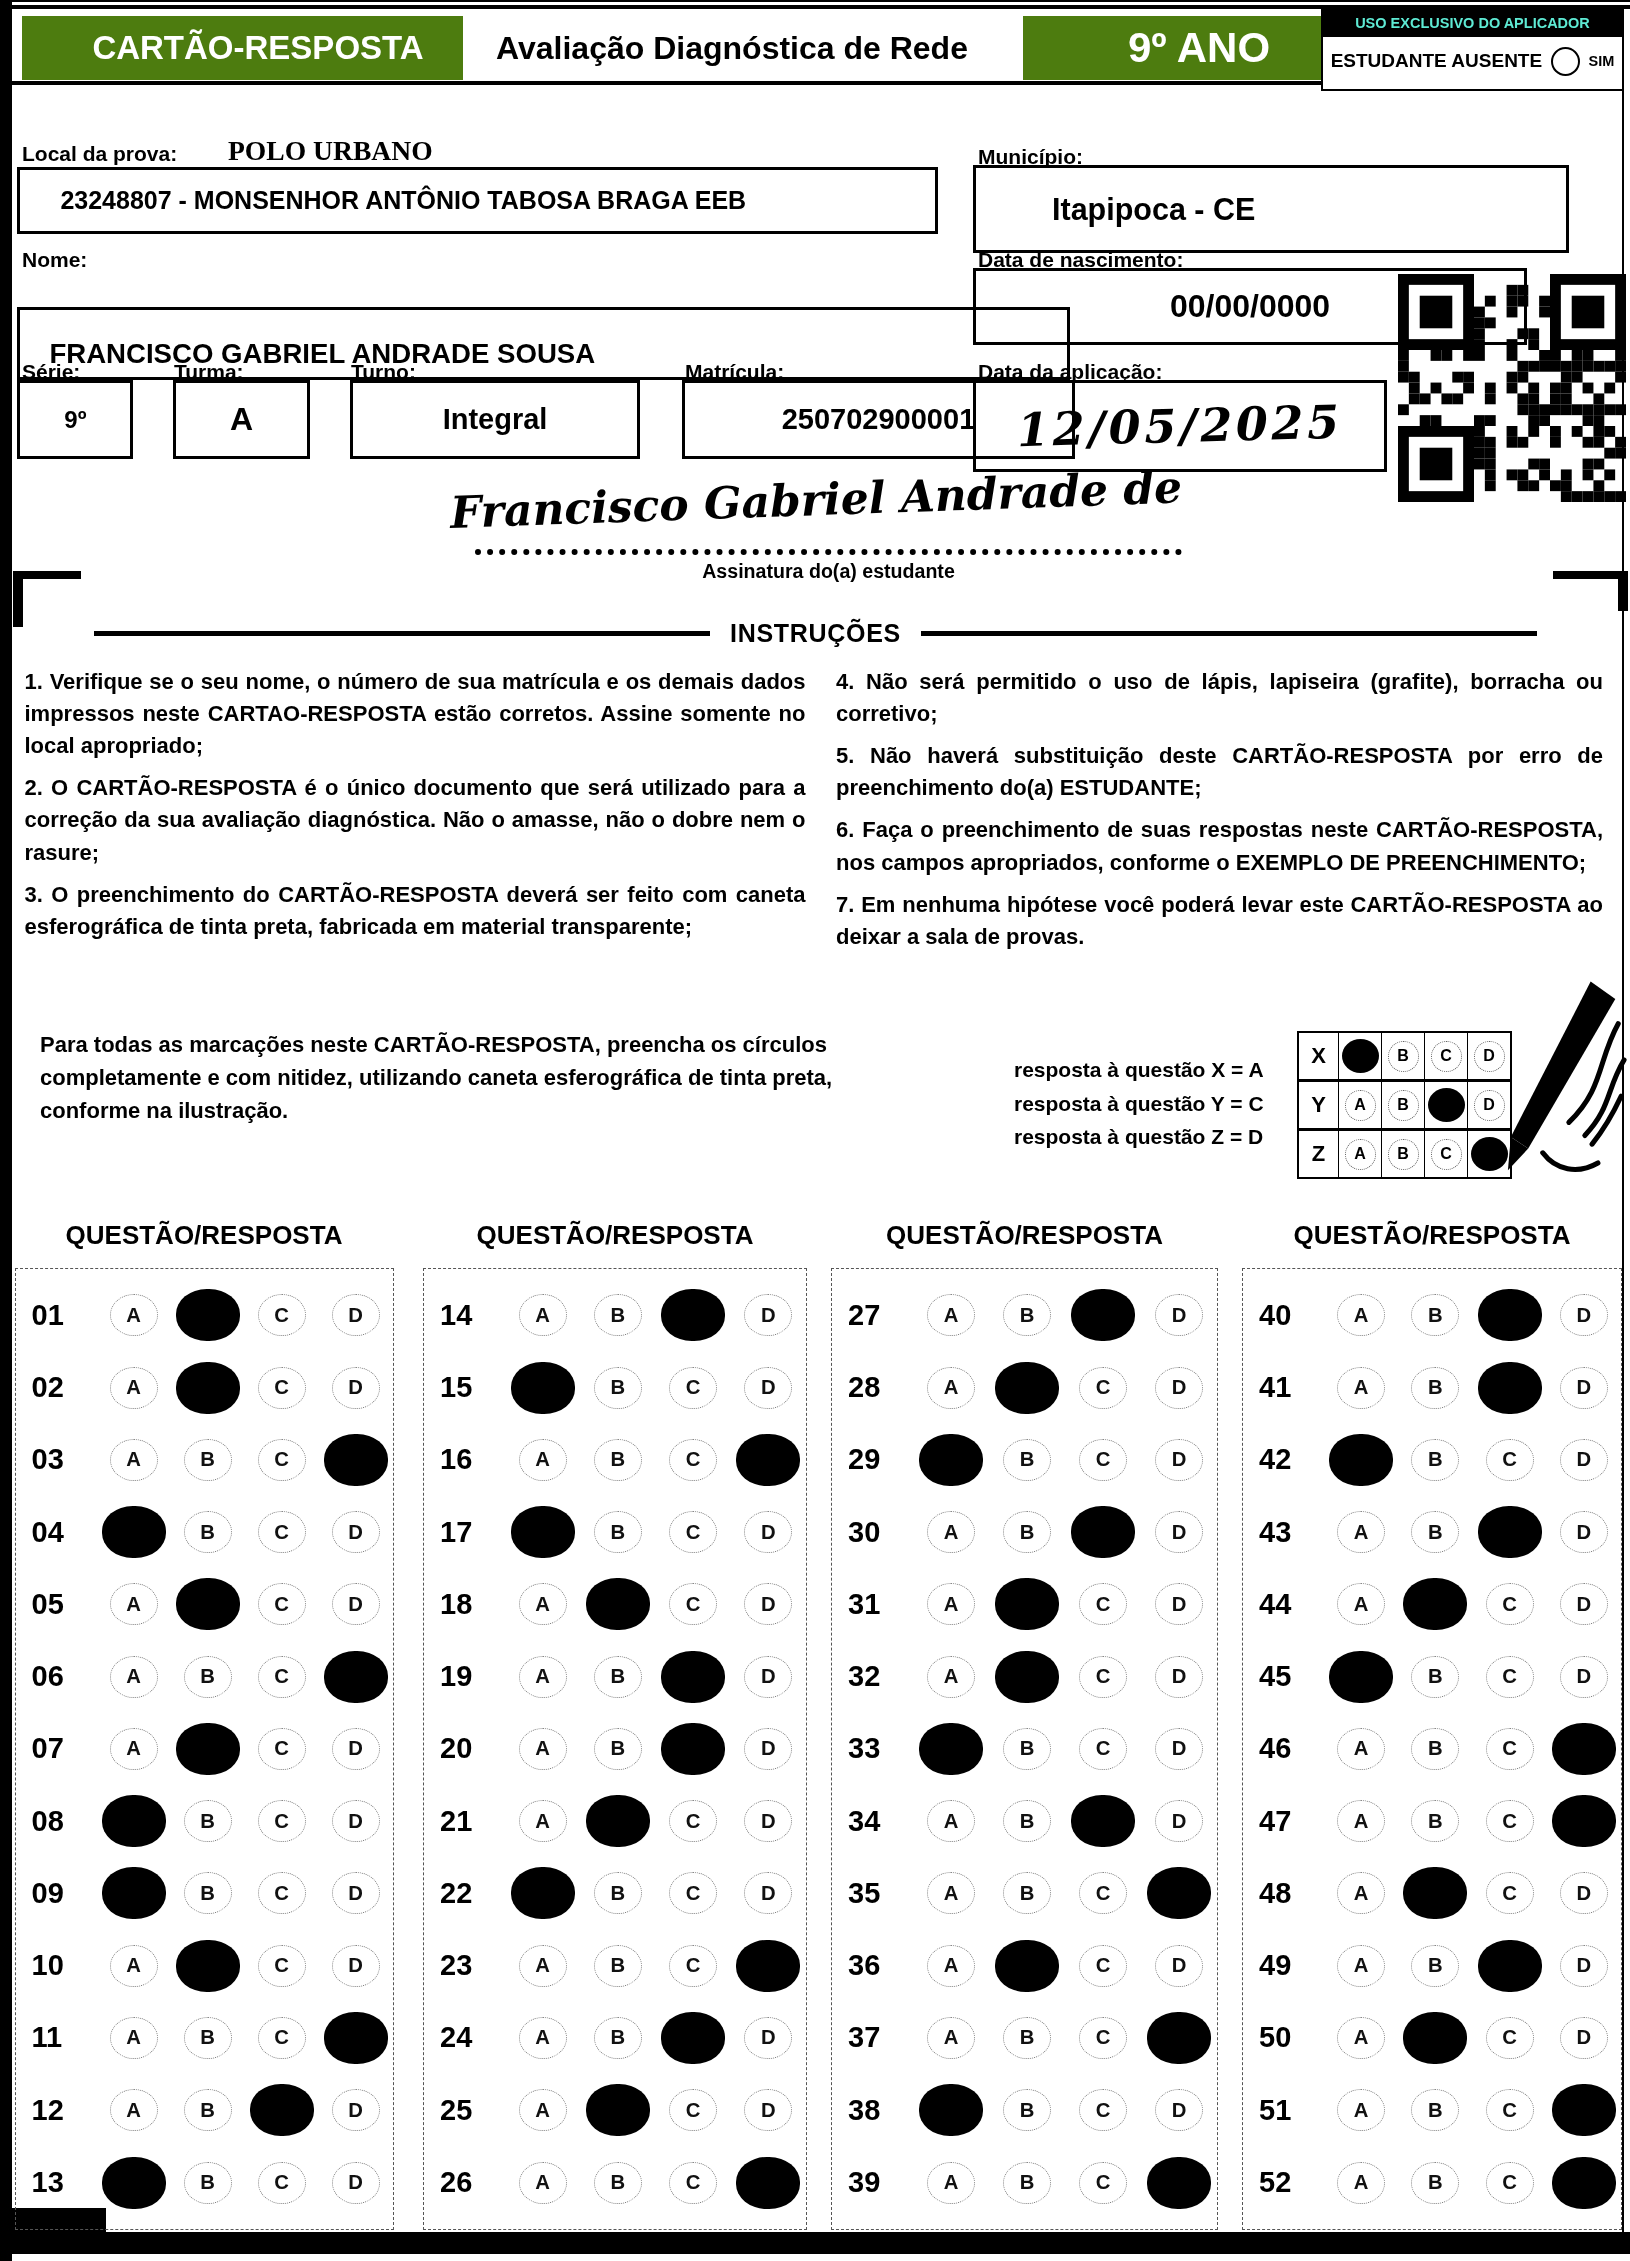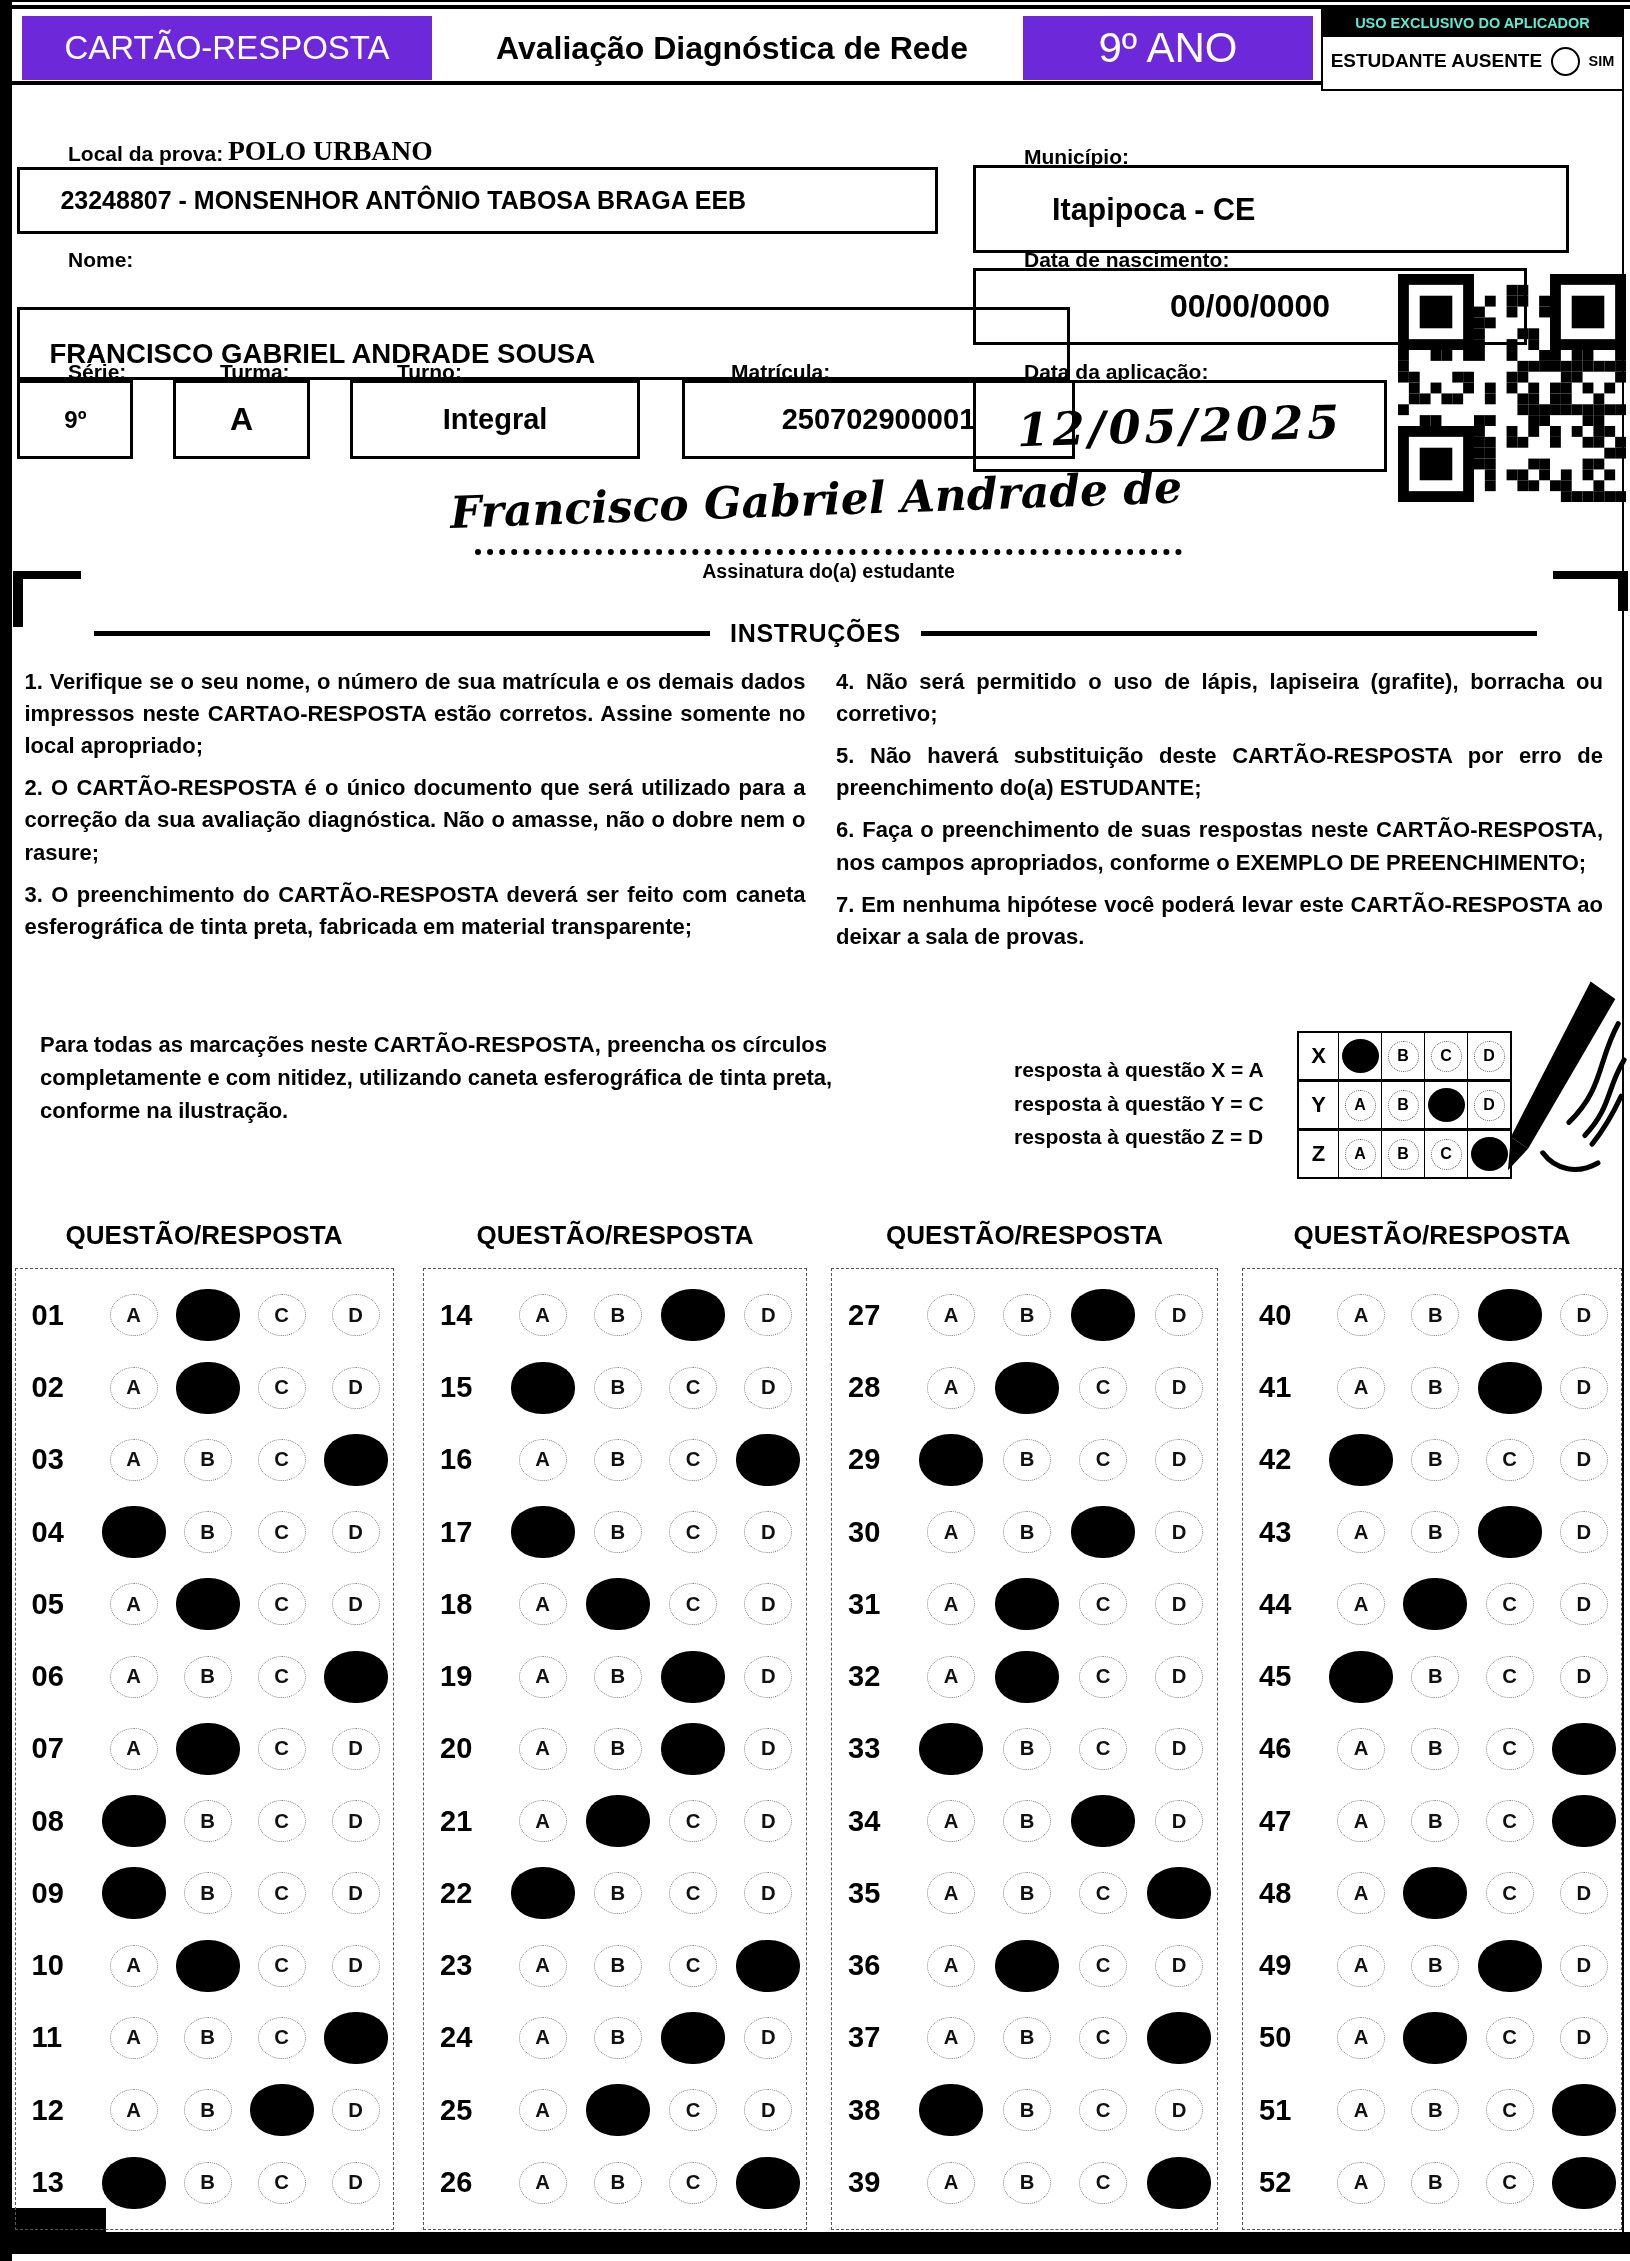--- a/index.html
+++ b/index.html
@@ -1,22 +1,22 @@
 <!DOCTYPE html>
 <html style="font-size:11.6px"><head>
 <meta charset="utf-8">
 <style>
   html,body{margin:0;padding:0;background:#fff;}
   .page{position:relative;width:1630px;height:2261px;background:#fff;color:#000;
         font-family:"Liberation Sans",sans-serif;overflow:hidden;}
   .abs{position:absolute;}
   .bar{background:#000;}
-  .box-black{background:#6d28d9;color:#fff;display:flex;align-items:center;justify-content:center;font-weight:normal;}
+  .box-black{background:#4d7c0f;color:#fff;display:flex;align-items:center;justify-content:center;font-weight:bold;padding-left:31px;}
   .fbox{border:3.6px solid #000;display:flex;align-items:center;font-weight:bold;}
-  .lbl{font-weight:bold;font-size:21px;margin-left:46px;}
+  .lbl{font-weight:bold;font-size:21px;}
   
   .card-title{left:22px;top:16px;width:410px;height:64px;font-size:33px;}
   .exam-title{left:442px;top:16px;width:580px;height:64px;display:flex;align-items:center;justify-content:center;
               font-weight:bold;font-size:32px;}
   .grade-box{left:1023px;top:16px;width:290px;height:64px;font-size:42px;}
   .applicator{left:1321px;top:7.3px;width:299px;height:80px;border:2.9px solid #000;background:#fff;}
   .applicator .ap-head{height:27.6px;background:#000;color:#5eead4;display:flex;align-items:center;justify-content:center;
                        font-weight:bold;font-size:14.5px;}
   .applicator .ap-body{height:49px;display:flex;align-items:center;justify-content:center;gap:8.7px;}
   .ap-label{font-weight:bold;font-size:19px;}

